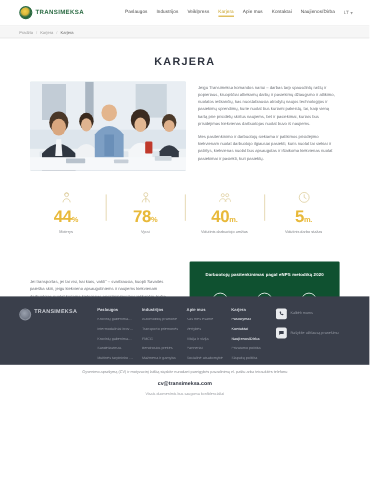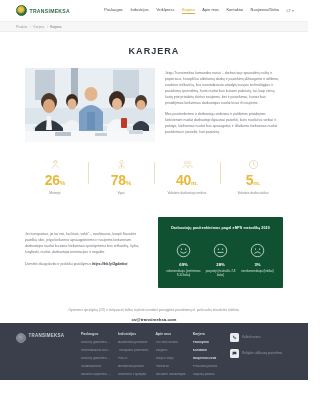--- a/index.html
+++ b/index.html
@@ -3,21 +3,21 @@
 <meta charset="utf-8">
 <style>
   * { box-sizing: border-box; margin: 0; padding: 0; }
   html, body {
     width: 308px; height: 400px;
     overflow: hidden;
     background: #ffffff;
     font-family: "Liberation Sans", sans-serif;
     -webkit-font-smoothing: antialiased;
   }
-  .page { width: 308px; height: 380px; position: relative; }
+  .page { width: 308px; height: 304px; position: relative; }
 
   
   .header {
     height: 22px;
     background: #ffffff;
     display: flex;
     align-items: center;
     padding: 0 14px 0 16px;
     border-bottom: 1px solid #f0f0f0;
   }
@@ -260,21 +260,21 @@
 
   <div class="stats">
     <div class="stat">
       <div class="stat-icon">
         <svg width="11" height="11" viewBox="0 0 24 24" fill="none" stroke="#d8c48a" stroke-width="1.2">
           <circle cx="12" cy="7" r="3.6"></circle>
           <path d="M5.5 21c0-3.8 2.9-6.6 6.5-6.6s6.5 2.8 6.5 6.6"></path>
           <path d="M8 6.5 Q12 2 16 6.5"></path>
         </svg>
       </div>
-      <div class="stat-value"><span>26</span><span class="stat-unit">%</span></div>
+      <div class="stat-value"><span>44</span><span class="stat-unit">%</span></div>
       <div class="stat-label">Moterys</div>
     </div>
     <div class="stat">
       <div class="stat-icon">
         <svg width="11" height="11" viewBox="0 0 24 24" fill="none" stroke="#d8c48a" stroke-width="1.2">
           <circle cx="12" cy="7" r="3.6"></circle>
           <path d="M5.5 21c0-3.8 2.9-6.6 6.5-6.6s6.5 2.8 6.5 6.6"></path>
           <path d="M12 11 L12 21"></path>
         </svg>
       </div>

